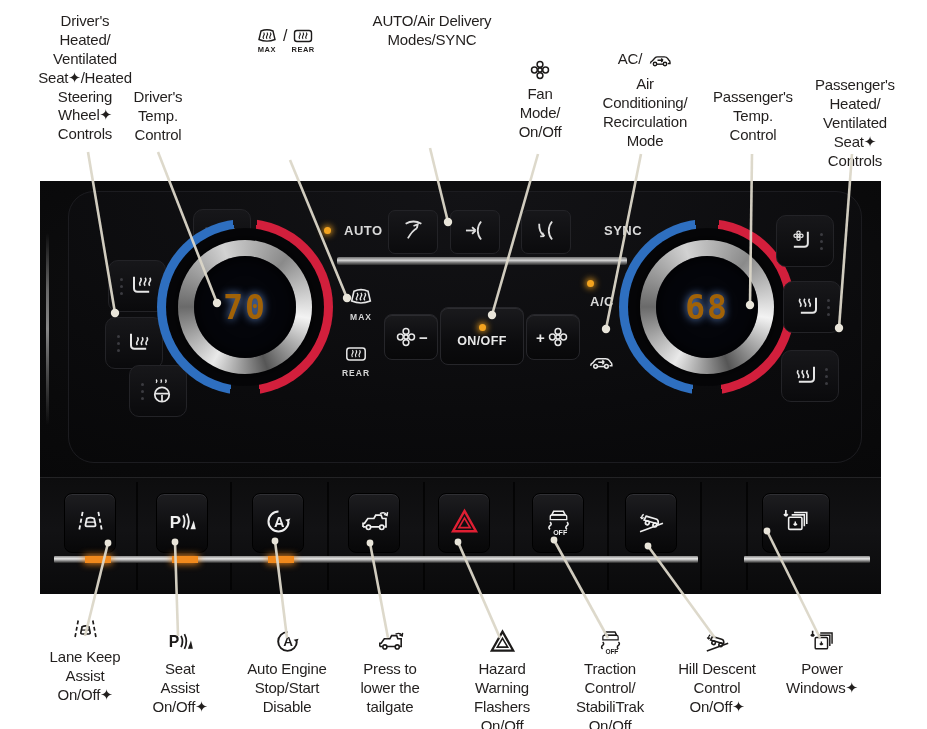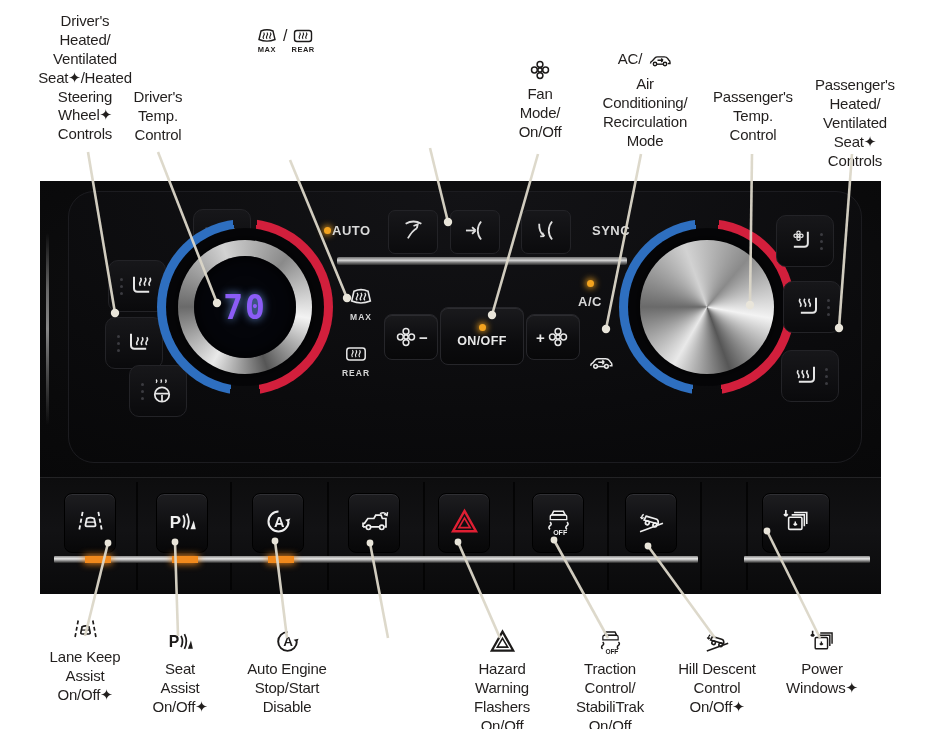--- a/index.html
+++ b/index.html
@@ -29,34 +29,34 @@
          background:radial-gradient(100% 130% at 50% 0%,#131316 0%,#0b0b0d 62%,#070708 100%);
          border:1px solid #1c1c20;}
   
   .ring{position:absolute;width:176px;height:176px;border-radius:50%;}
   .ring-inner{position:absolute;width:158px;height:158px;border-radius:50%;background:#060608;}
   .chrome{position:absolute;width:134px;height:134px;border-radius:50%;
           background:conic-gradient(from 210deg,#e9e9e9,#6a6a6a 60deg,#d2d2d2 130deg,#8a8a8a 190deg,#f3f3f3 250deg,#565656 310deg,#e9e9e9);
           box-shadow:0 0 10px rgba(0,0,0,.9);}
   .knob-display{position:absolute;width:102px;height:102px;border-radius:50%;background:#04050a;
           display:flex;align-items:center;justify-content:center;box-shadow:inset 0 0 16px #000;}
-  .temp-digits{font-family:"DejaVu Sans Mono",monospace;font-size:33px;font-weight:700;color:#8b5cf6;
+  .temp-digits{font-family:"DejaVu Sans Mono",monospace;font-size:33px;font-weight:700;color:#a16207;
           letter-spacing:2px;text-shadow:0 0 8px rgba(120,170,255,.85);}
   
   .sbtn{position:absolute;width:56px;height:50px;border-radius:10px;border:1px solid #232327;
         background:linear-gradient(180deg,#17171a,#0a0a0c);color:#e8e8e8;
         display:flex;align-items:center;justify-content:center;gap:4px;}
   .sbtn svg{width:28px;height:28px;}
   .leds{display:flex;flex-direction:column;gap:4px;}
   .led-dot{width:3px;height:3px;border-radius:50%;background:#3b3b40;}
   .mkey{position:absolute;width:48px;height:42px;border-radius:7px;border:1px solid #232327;
         background:linear-gradient(180deg,#17171a,#0b0b0d);color:#dedede;
         display:flex;align-items:center;justify-content:center;}
   .mkey svg{width:27px;height:27px;}
-  .ptext{position:absolute;color:#d9d9d9;font-size:13px;font-weight:700;letter-spacing:.5px;}
+  .ptext{position:absolute;color:#d9d9d9;font-size:13px;font-weight:700;letter-spacing:.5px;margin-left:12px;}
   .pcap{position:absolute;color:#d6d6d6;font-size:8.5px;font-weight:700;letter-spacing:1px;text-align:center;}
   .picon{position:absolute;color:#e6e6e6;}
   .picon svg{width:100%;height:100%;}
   .led{position:absolute;width:7px;height:7px;border-radius:50%;background:#f4a41f;
        box-shadow:0 0 6px 1.5px rgba(244,164,31,.85);}
   .ckey{position:absolute;border-radius:8px;border:1px solid #26262a;color:#e9e9e9;
         background:linear-gradient(180deg,#1a1a1d,#0c0c0e 60%,#080809);
         display:flex;align-items:center;justify-content:center;box-shadow:inset 0 1px 0 #2c2c30;}
   .fansign{font-size:15px;font-weight:700;}
   .fansvg{width:24px;height:24px;}
@@ -154,20 +154,22 @@
               <g fill="none" stroke="currentColor" stroke-width="1.4">
                 <rect x="3.5" y="6.5" width="17" height="11" rx="2.5"></rect>
                 <path d="M8.7 8.5q1.3 1.6 0 3.2t0 3.2M12 8.5q1.3 1.6 0 3.2t0 3.2M15.3 8.5q1.3 1.6 0 3.2t0 3.2" stroke-width="1.15"></path>
               </g>
             </svg></span>
         <span class="licon-cap">REAR</span>
       </span>
     </div>
   </div>
   <div class="lbl" style="left:339px;top:12px;width:186px">
+    <div class="ltext">AUTO/Air Delivery
+Modes/SYNC</div>
     <div class="lbl-gap"></div>
   </div>
   <div class="lbl" style="left:505px;top:58px;width:70px">
     <div class="lbl-iconrow">
       <span class="licon"><svg viewBox="0 0 24 24">
             <g fill="none" stroke="currentColor" stroke-width="1.5">
               <circle cx="12" cy="12" r="2.1"></circle>
               <circle cx="12" cy="6.4" r="2.9"></circle>
               <circle cx="12" cy="17.6" r="2.9"></circle>
               <circle cx="6.4" cy="12" r="2.9"></circle>
@@ -374,20 +376,23 @@
             <circle cx="7" cy="16" r="1.7"></circle>
             <circle cx="17" cy="16" r="1.7"></circle>
             <path d="M8.8 16.2h6.4"></path>
             <path d="M9.5 12.3h5.5M15 12.3l-1.8-1.8M15 12.3l-1.8 1.8"></path>
           </g>
         </svg></div>
 
     <div class="ring" style="left:579px;top:38px;background:conic-gradient(from 0deg,transparent 0deg 8deg,#d21f3c 8deg 170deg,transparent 170deg 190deg,#2e6fc0 190deg 352deg,transparent 352deg 360deg)"></div>
     <div class="ring-inner" style="left:588px;top:47px"></div>
     <div class="chrome" style="left:600px;top:59px"></div>
+    <div class="knob-display" style="left:616px;top:75px">
+      <span class="temp-digits">68</span>
+    </div>
 
     <div class="sbtn" style="left:736px;top:34px">
       <span class="picon" style="position:static;width:28px;height:28px;transform:scaleX(-1)"><svg viewBox="0 0 24 24">
             <g fill="none" stroke="currentColor" stroke-width="1.7">
               <path d="M7 4v10q0 3 3 3h9"></path>
             </g>
             <g fill="none" stroke="currentColor" stroke-width="1.1">
               <circle cx="15" cy="7.5" r="1"></circle>
               <circle cx="15" cy="5" r="1.4"></circle>
               <circle cx="15" cy="10" r="1.4"></circle>
@@ -571,20 +576,35 @@
           <g fill="none" stroke="currentColor" stroke-width="1.7">
             <path d="M20.3 12A8.3 8.3 0 1 1 12 3.7"></path>
           </g>
           <path d="M21.8 9.5l-1.5 3.6-2.8-2.6z" fill="currentColor"></path>
           <text x="8.2" y="16.3" font-size="12" font-weight="bold" fill="currentColor" font-family="Liberation Sans, sans-serif">A</text>
         </svg></span>
     <div class="ltext">Auto Engine
 Stop/Start
 Disable</div>
   </div>
+  <div class="lbl blabel" style="left:342px;top:628px;width:96px">
+    <span class="licon big"><svg viewBox="0 0 24 24">
+          <g fill="none" stroke="currentColor" stroke-width="1.4">
+            <path d="M2.5 16.5v-3h1.2l2.8-4h5l1.5-2.7h4.5l1 2.7h3v7h-1.3"></path>
+            <path d="M2.5 16.5h2.3M8.8 16.5h7.4"></path>
+            <circle cx="7" cy="16.8" r="1.8"></circle>
+            <circle cx="18" cy="16.8" r="1.8"></circle>
+            <path d="M16.5 5.5q4-1.8 5.8 1.2" stroke-width="1.2"></path>
+            <path d="M22.8 4.3l-.4 2.8-2.5-1" stroke-width="1.2"></path>
+          </g>
+        </svg></span>
+    <div class="ltext">Press to
+lower the
+tailgate</div>
+  </div>
   <div class="lbl blabel" style="left:457px;top:628px;width:90px">
     <span class="licon big"><svg viewBox="0 0 24 24">
           <g fill="none" stroke="currentColor">
             <path d="M12 3.2L21.5 20H2.5z" stroke-width="2"></path>
             <path d="M12 9.2l4.6 7.8H7.4z" stroke-width="1.4"></path>
           </g>
         </svg></span>
     <div class="ltext">Hazard
 Warning
 Flashers

